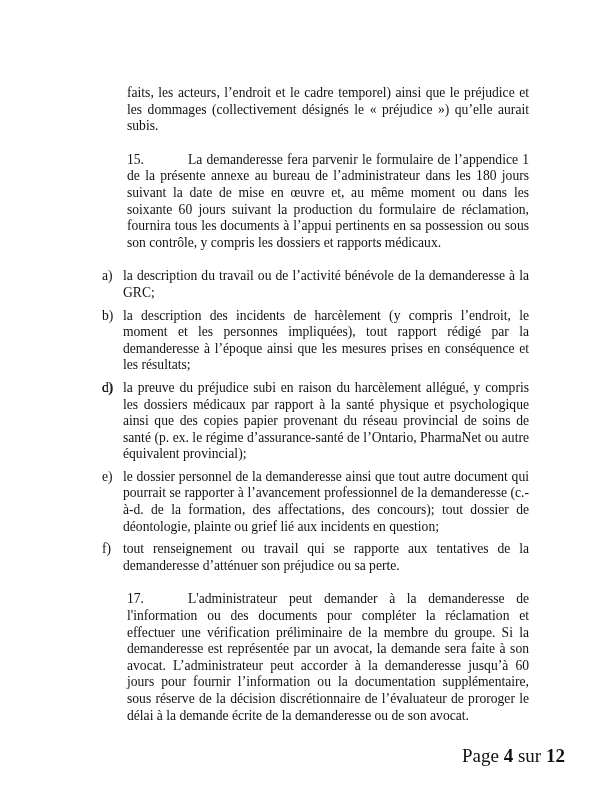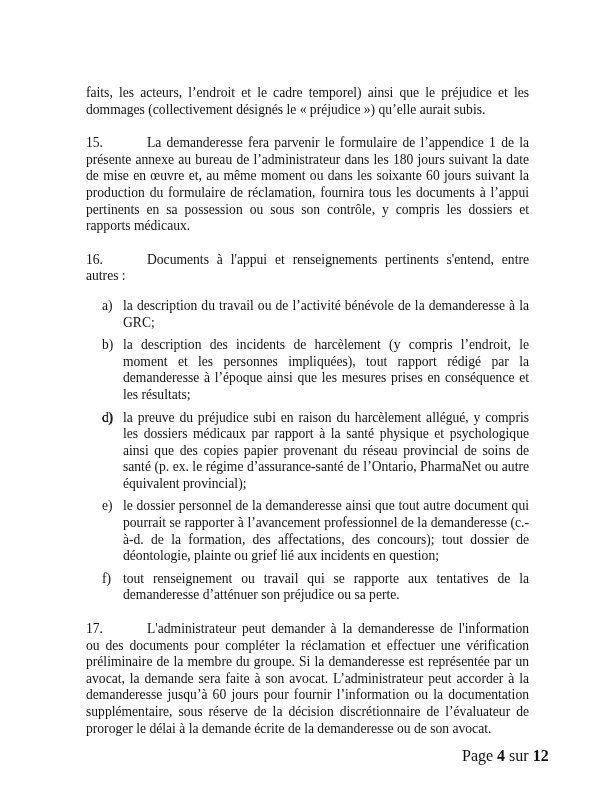--- a/index.html
+++ b/index.html
@@ -5,40 +5,39 @@
   html, body { margin: 0; padding: 0; background: #ffffff; }
   body { width: 616px; height: 807px; position: relative; overflow: hidden; }
   .page {
     position: absolute; left: 0; top: 0; width: 616px; height: 807px;
     background: #ffffff; color: #111111;
     font-family: "Liberation Serif", "DejaVu Serif", serif;
     font-size: 13.6px; line-height: 16.6px;
   }
   .body { position: absolute; left: 86px; top: 85px; width: 443px; }
   p { margin: 0; text-align: justify; }
-  .para { margin-bottom: 17px; }
+  .para { margin-bottom: 17px; margin-left: 41px; }
   .num { display: inline-block; width: 61px; }
   .list { margin: 0 0 17px 0; padding: 0; list-style: none; }
   .list li { position: relative; padding-left: 21px; margin-left: 0; margin-bottom: 6px; text-align: justify; }
   .list .letter { position: absolute; left: 0; top: 0; }
   .heading { font-weight: bold; text-decoration: underline; margin-bottom: 17px; }
-  .footer { position: absolute; left: 462px; top: 748px; font-size: 16px; }
+  .footer { position: absolute; left: 462px; top: 748px; font-size: 19px; }
   .footer b { font-weight: bold; }
 </style>
 </head>
 <body>
 
 <div class="page">
   <div class="body">
 
     <p class="para">faits, les acteurs, l’endroit et le cadre temporel) ainsi que le préjudice et les dommages (collectivement désignés le « préjudice ») qu’elle aurait subis.</p>
 
     <p class="para"><span class="num">15.</span><span>La demanderesse fera parvenir le formulaire de l’appendice 1 de la présente annexe au bureau de l’administrateur dans les 180 jours suivant la date de mise en œuvre et, au même moment ou dans les soixante 60 jours suivant la production du formulaire de réclamation, fournira tous les documents à l’appui pertinents en sa possession ou sous son contrôle, y compris les dossiers et rapports médicaux.</span></p>
 
-    <p class="para" style="margin-bottom:13px"><span class="num">16.</span><span>Documents à l'appui et renseignements pertinents s'entend, entre autres :</span></p>
 
     <ul class="list" style="margin-left:16px">
       <li><span class="letter">a)</span><span>la description du travail ou de l’activité bénévole de la demanderesse à la GRC;</span></li>
       <li><span class="letter">b)</span><span>la description des incidents de harcèlement (y compris l’endroit, le moment et les personnes impliquées), tout rapport rédigé par la demanderesse à l’époque ainsi que les mesures prises en conséquence et les résultats;</span></li>
       <li><span class="letter">c)</span></li>
       <li><span class="letter">d)</span><span>la preuve du préjudice subi en raison du harcèlement allégué, y compris les dossiers médicaux par rapport à la santé physique et psychologique ainsi que des copies papier provenant du réseau provincial de soins de santé (p. ex. le régime d’assurance-santé de l’Ontario, PharmaNet ou autre équivalent provincial);</span></li>
       <li><span class="letter">e)</span><span>le dossier personnel de la demanderesse ainsi que tout autre document qui pourrait se rapporter à l’avancement professionnel de la demanderesse (c.-à-d. de la formation, des affectations, des concours); tout dossier de déontologie, plainte ou grief lié aux incidents en question;</span></li>
       <li><span class="letter">f)</span><span>tout renseignement ou travail qui se rapporte aux tentatives de la demanderesse d’atténuer son préjudice ou sa perte.</span></li>
     </ul>
 

